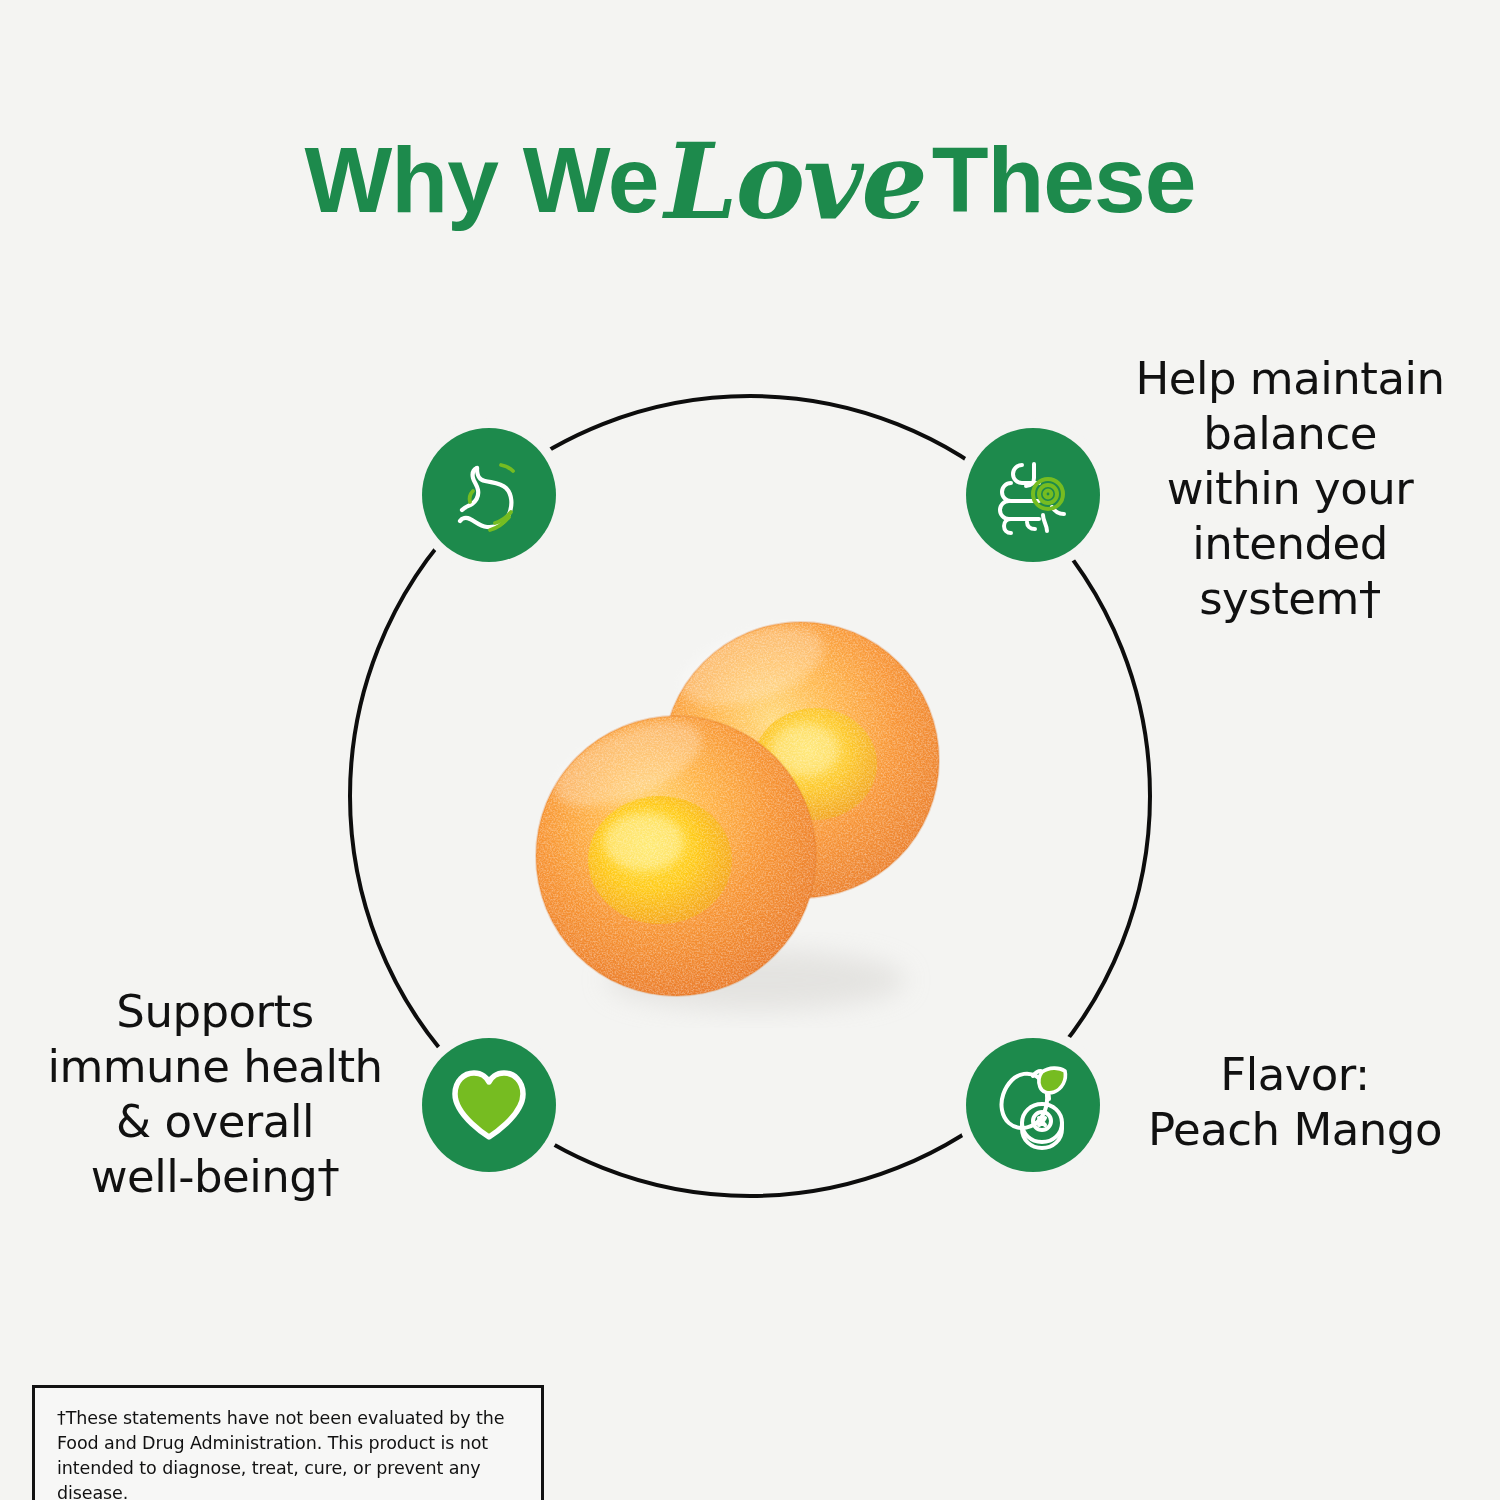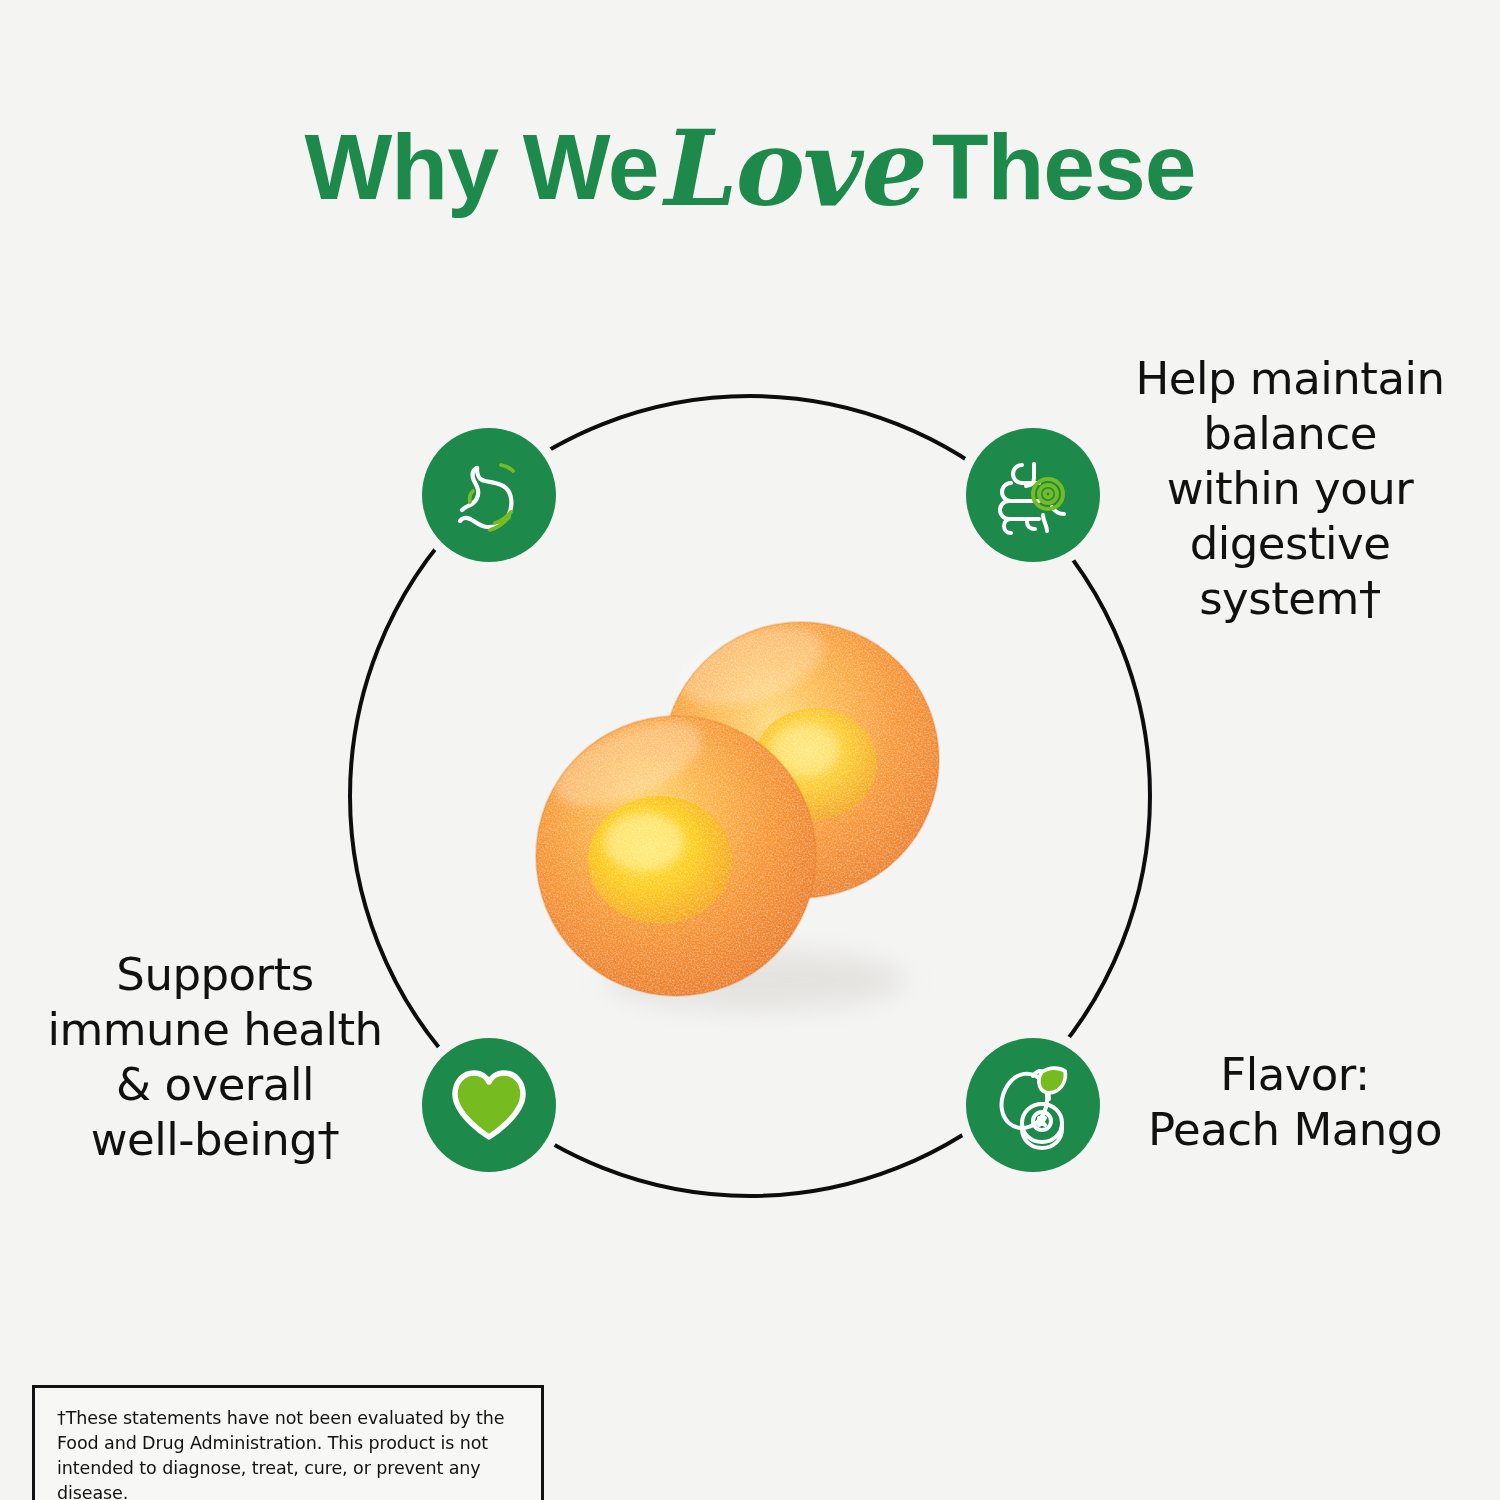--- a/index.html
+++ b/index.html
@@ -7,21 +7,21 @@
     width:1500px;height:1500px;
     background:#f4f4f2;
     font-family:"Liberation Sans", sans-serif;
     overflow:hidden;
     position:relative;
   }
   .stage{position:absolute;inset:0;}
 
   
   .title-wrap{
-    position:absolute;left:0;top:111px;width:1500px;
+    position:absolute;left:0;top:124px;width:1500px;
     text-align:center;
     line-height:1;
     white-space:nowrap;
   }
   .title-part{
     font-family:"Liberation Sans", sans-serif;
     font-weight:bold;
     font-size:93px;
     letter-spacing:-1px;
     color:#1d8a4c;
@@ -77,21 +77,21 @@
     position:absolute;
     font-family:"DejaVu Sans", sans-serif;
     font-size:45px;
     line-height:1.22;
     color:#111111;
     letter-spacing:-0.5px;
     white-space:pre-line;
   }
   .b-tl{left:30px;top:352px;width:390px;text-align:center;}
   .b-tr{left:1090px;top:352px;width:400px;text-align:center;}
-  .b-bl{left:10px;top:948px;width:410px;text-align:center;}
+  .b-bl{left:10px;top:985px;width:410px;text-align:center;}
   .b-br{left:1100px;top:1048px;width:390px;text-align:center;}
 
   
   .disclaimer{
     position:absolute;
     left:32px;top:1385px;
     width:512px;
     box-sizing:border-box;
     border:3px solid #121212;
     background:#f7f7f6;
@@ -239,21 +239,21 @@
           <circle cx="56" cy="61" r="9"></circle>
           <path d="M53 58l2 3M59 58l-2 3M53 65l3-2M59 65l-2-2"></path>
         </g>
       </svg>
     </span>
   </div>
 
   <div class="benefit b-tr">Help maintain
 balance
 within your
-digestive
+intended
 system†</div>
   <div class="benefit b-bl">Supports
 immune health
 &amp; overall
 well-being†</div>
   <div class="benefit b-br">Flavor:
 Peach Mango</div>
 
   <div class="disclaimer">
     <p>†These statements have not been evaluated by the Food and Drug Administration. This product is not intended to diagnose, treat, cure, or prevent any disease.</p>

